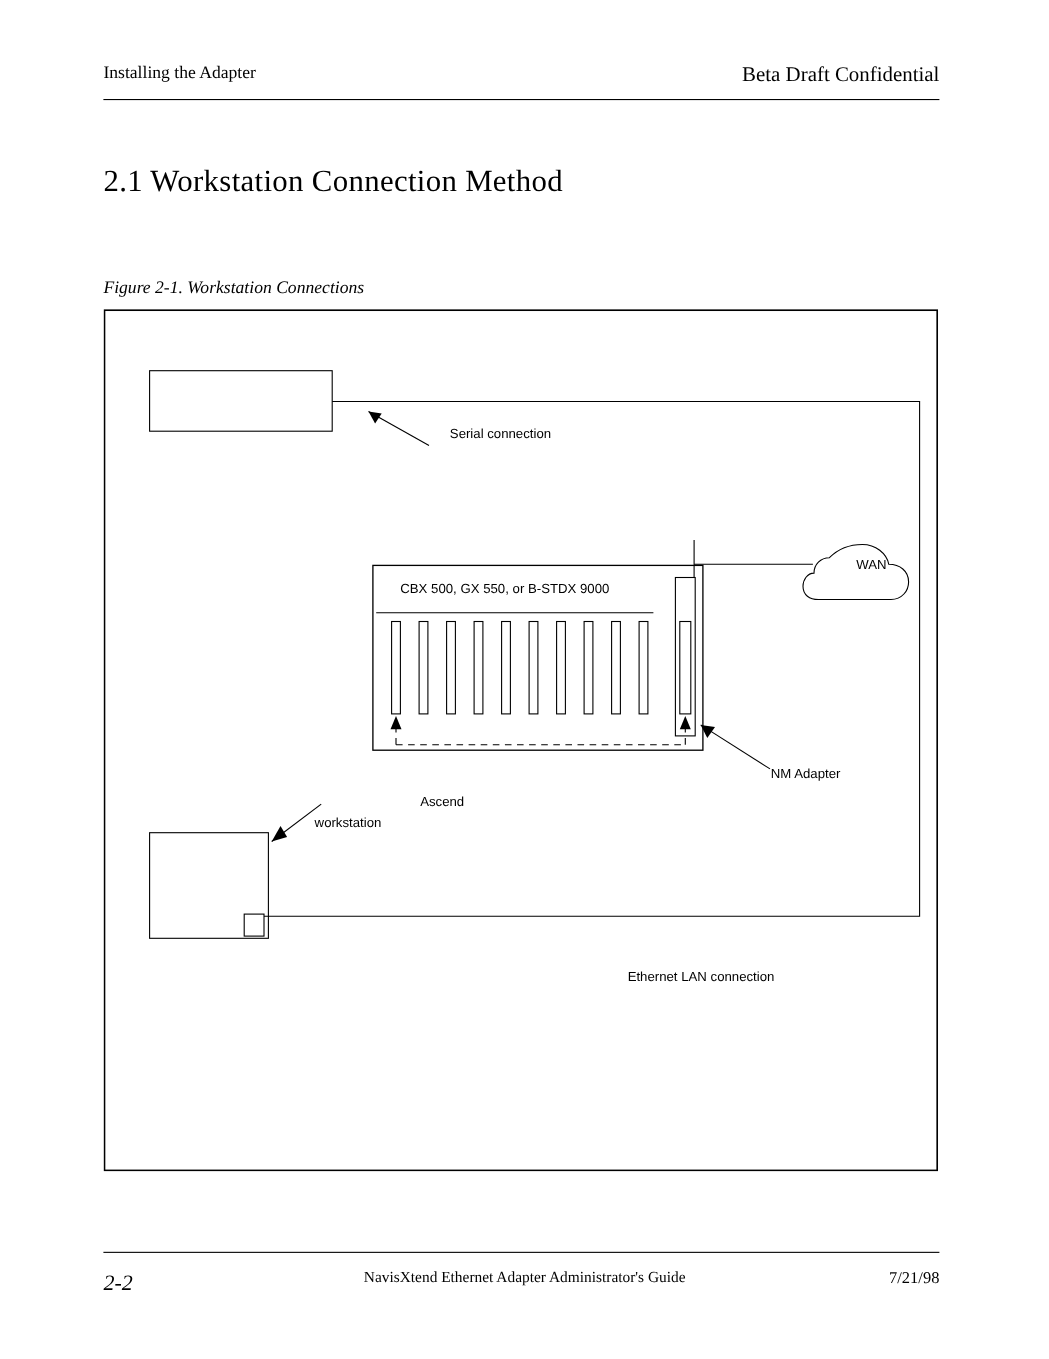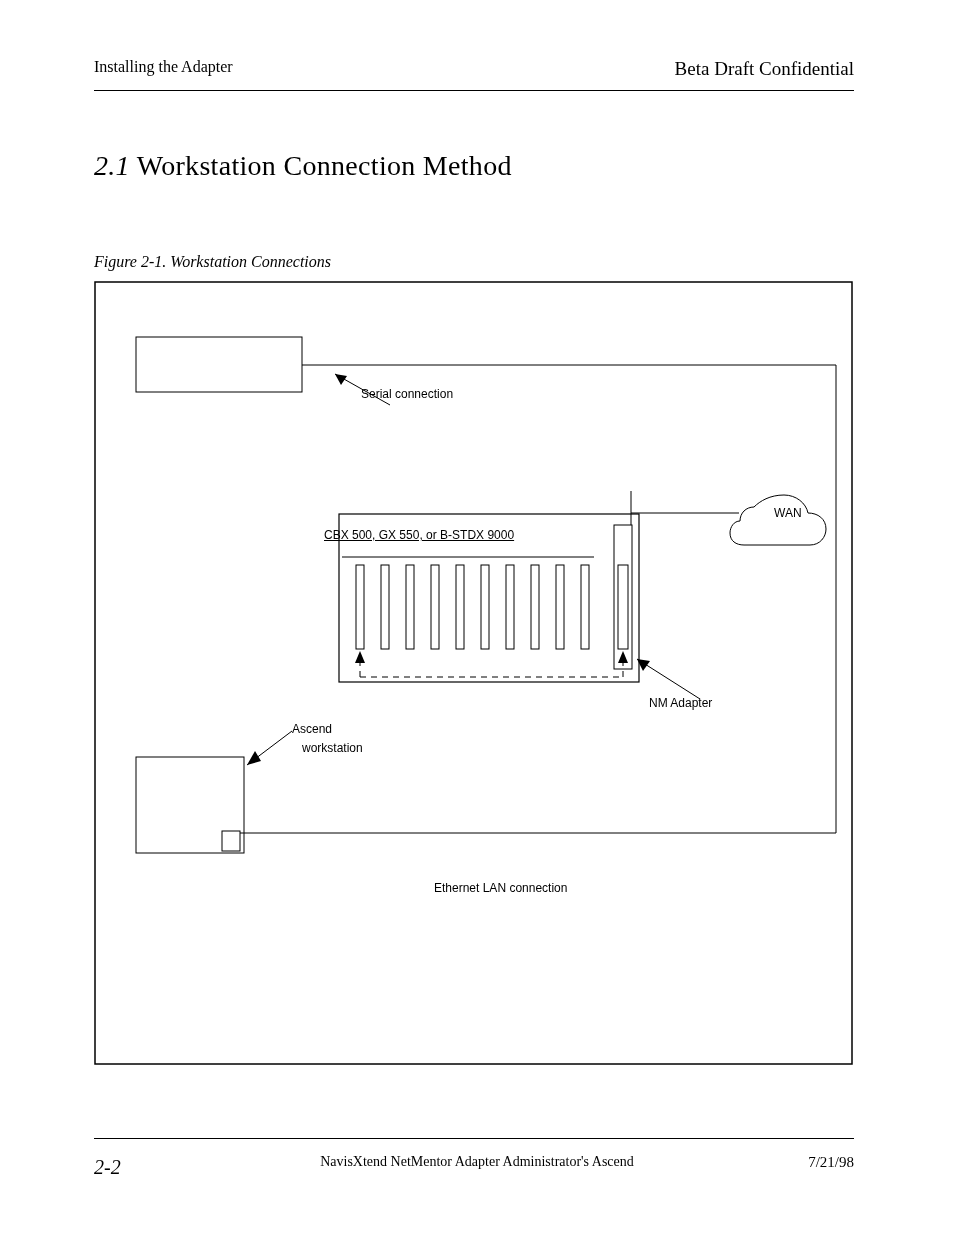--- a/index.html
+++ b/index.html
@@ -44,21 +44,20 @@
     font-size: 19px;
   }
   .chapter-heading {
     position: absolute;
     left: 94px;
     top: 150px;
     font-size: 28px;
     letter-spacing: 0.3px;
   }
   .chapter-heading .num {
-    font-style: italic;
   }
   .figure-caption {
     position: absolute;
     left: 94px;
     top: 253px;
     font-size: 16px;
     font-style: italic;
   }
   .figure-area {
     position: absolute;
@@ -71,51 +70,50 @@
     position: absolute;
     left: 0;
     top: 0;
     width: 759px;
     height: 784px;
   }
   .label {
     position: absolute;
     font-size: 12px;
     font-family: Arial, Helvetica, sans-serif;
-    text-align: left;
+    text-align: right;
     line-height: 1.25;
   }
   .label-serial {
     left: 267px;
     top: 106px;
     width: 140px;
   }
   .label-wan {
     left: 680px;
     top: 225px;
     width: 32px;
   }
   .label-cbx {
     left: 230px;
     top: 247px;
     width: 230px;
-    text-decoration: underline;
   }
   .label-nmadapter {
     left: 555px;
     top: 415px;
     width: 115px;
   }
   .label-ascom {
     left: 198px;
     top: 441px;
     width: 130px;
   }
   .label-workstation {
-    left: 208px;
+    left: 192px;
     top: 460px;
     width: 60px;
   }
   .label-lan {
     left: 340px;
     top: 552px;
     width: 270px;
     margin-top: 48px;
   }
   .footer-left {
@@ -228,15 +226,15 @@
     <div class="label label-wan">WAN</div>
     <div class="label label-cbx">CBX 500, GX 550, or B-STDX 9000</div>
     <div class="label label-nmadapter">NM Adapter</div>
     <div class="label label-ascom">Ascend</div>
     <div class="label label-workstation">workstation</div>
     <div class="label label-lan">Ethernet LAN connection</div>
   </div>
 
   <div class="hr-bottom"></div>
   <div class="footer-left">2-2</div>
-  <div class="footer-center">NavisXtend NetMentor Adapter Administrator's Ascend</div>
+  <div class="footer-center">NavisXtend Ethernet Adapter Administrator's Guide</div>
   <div class="footer-right">7/21/98</div>
 </div>
 
 </body></html>

